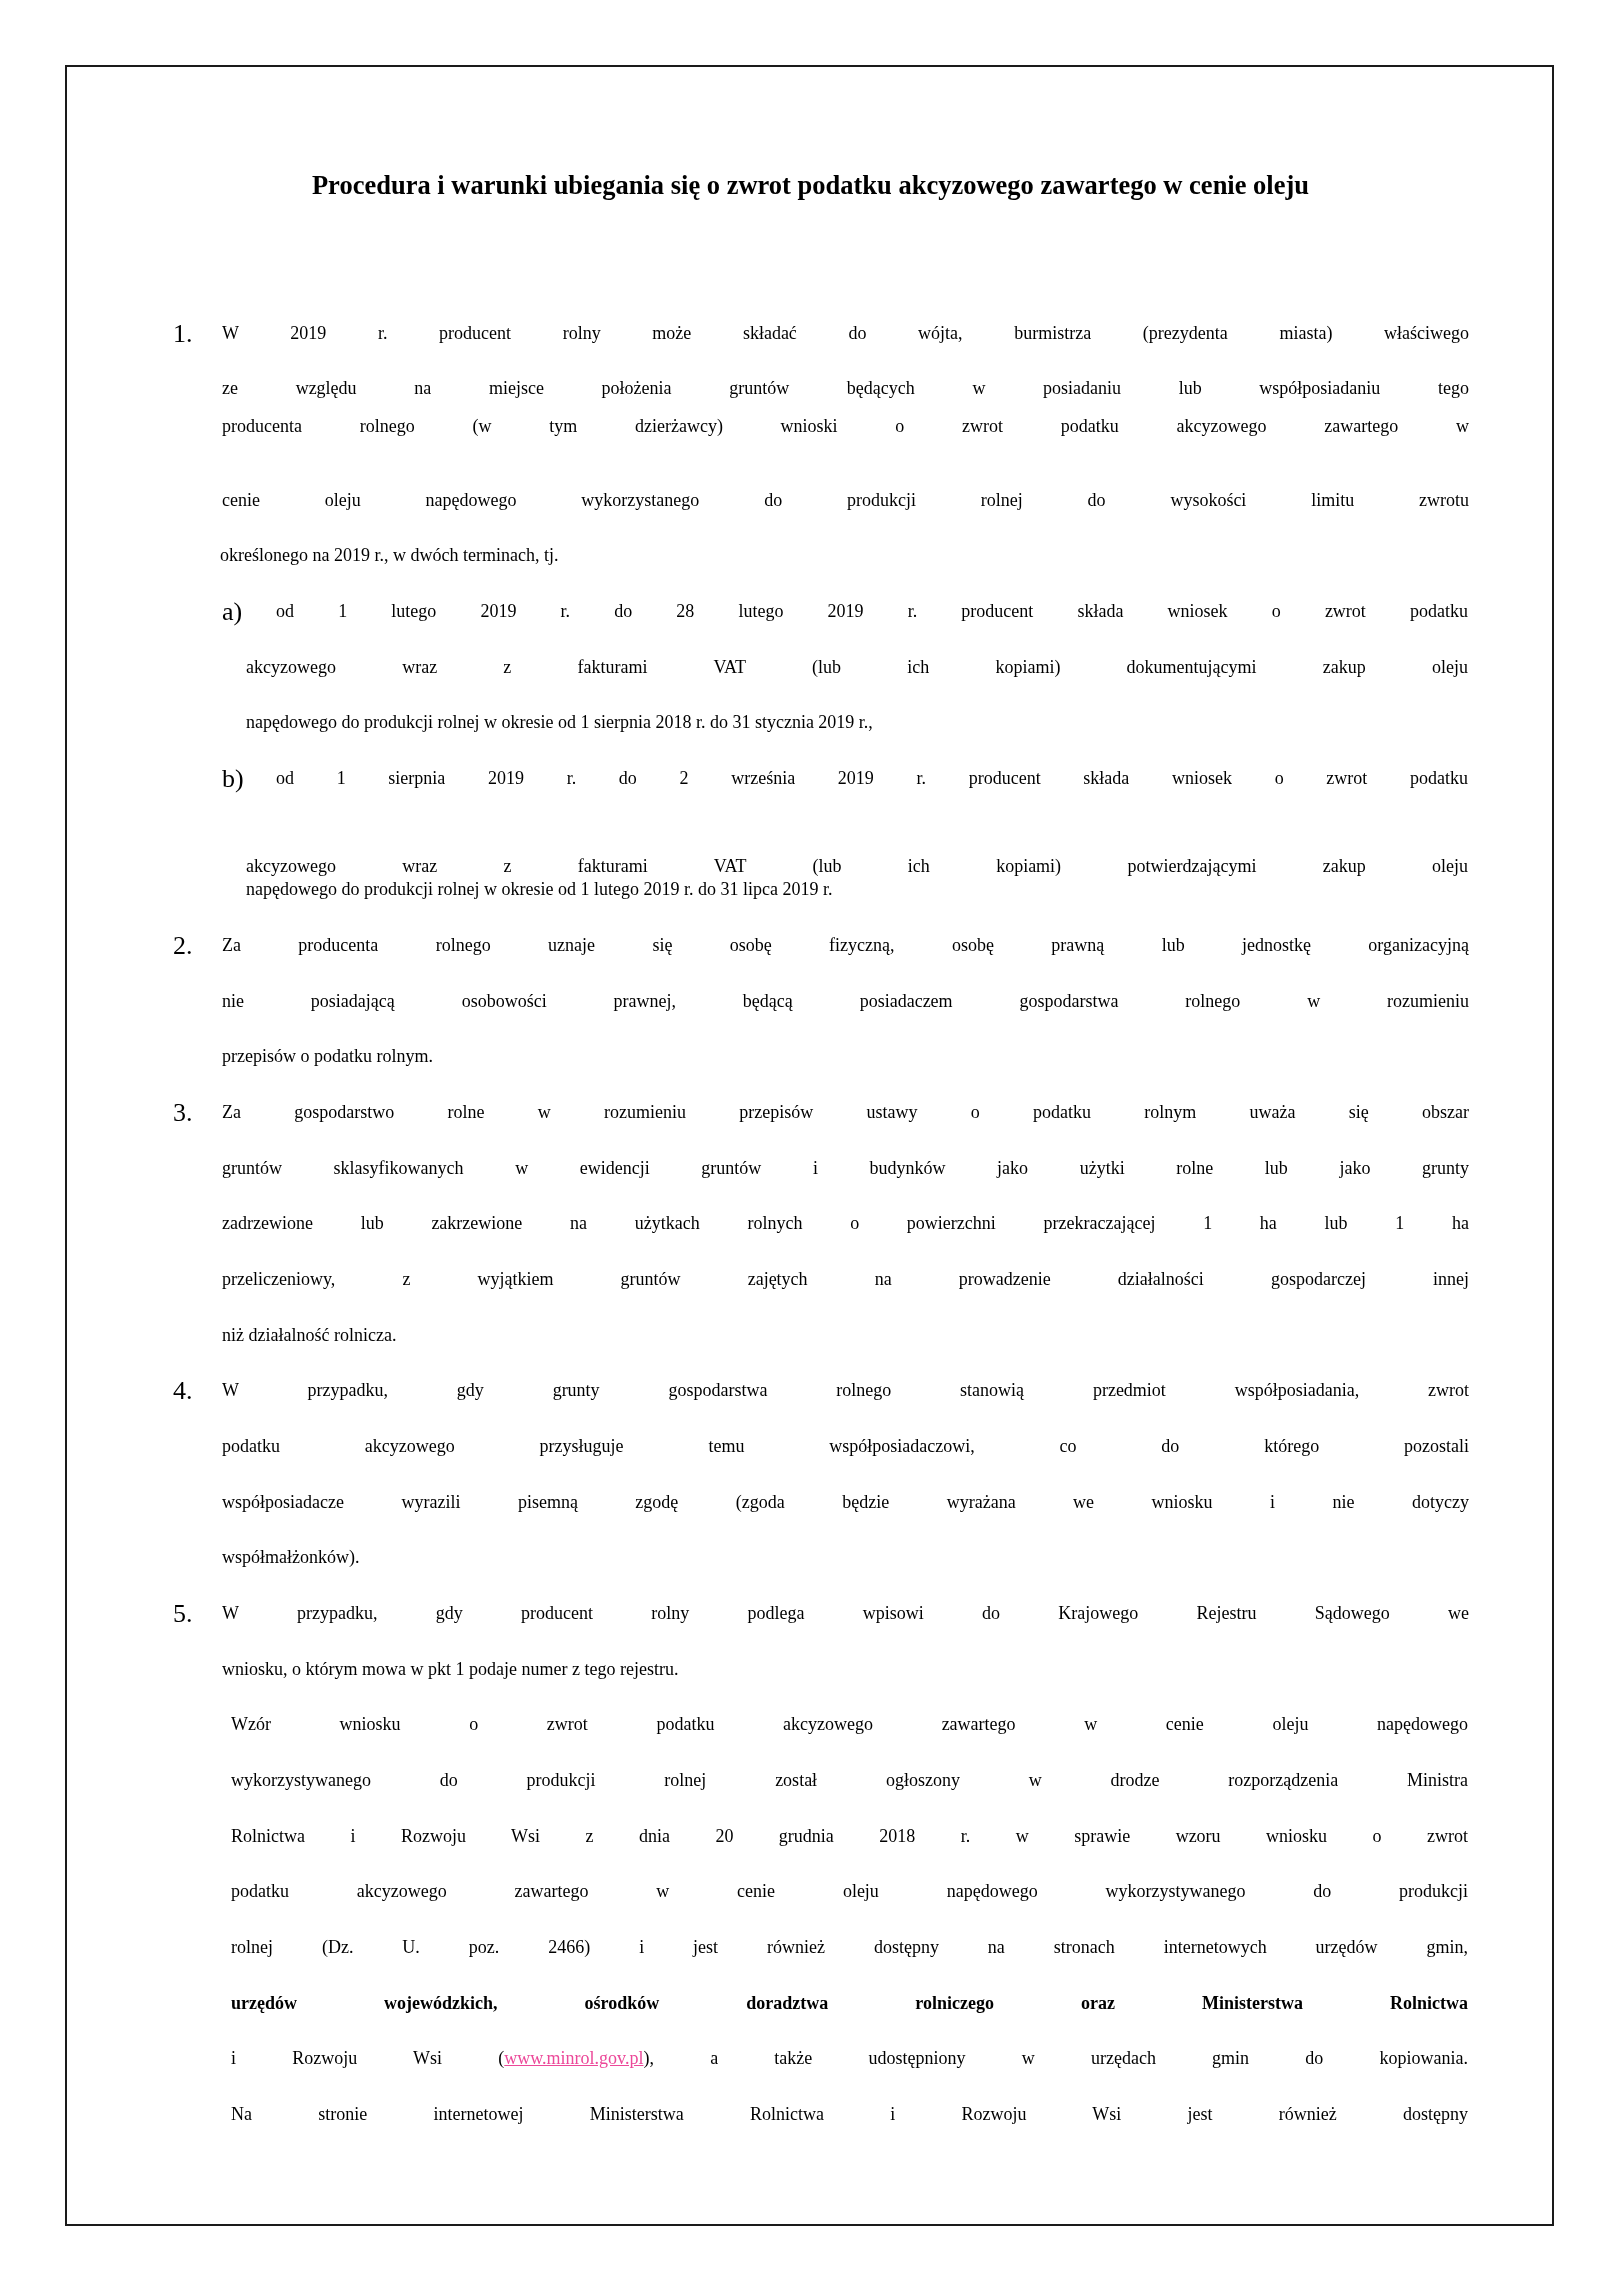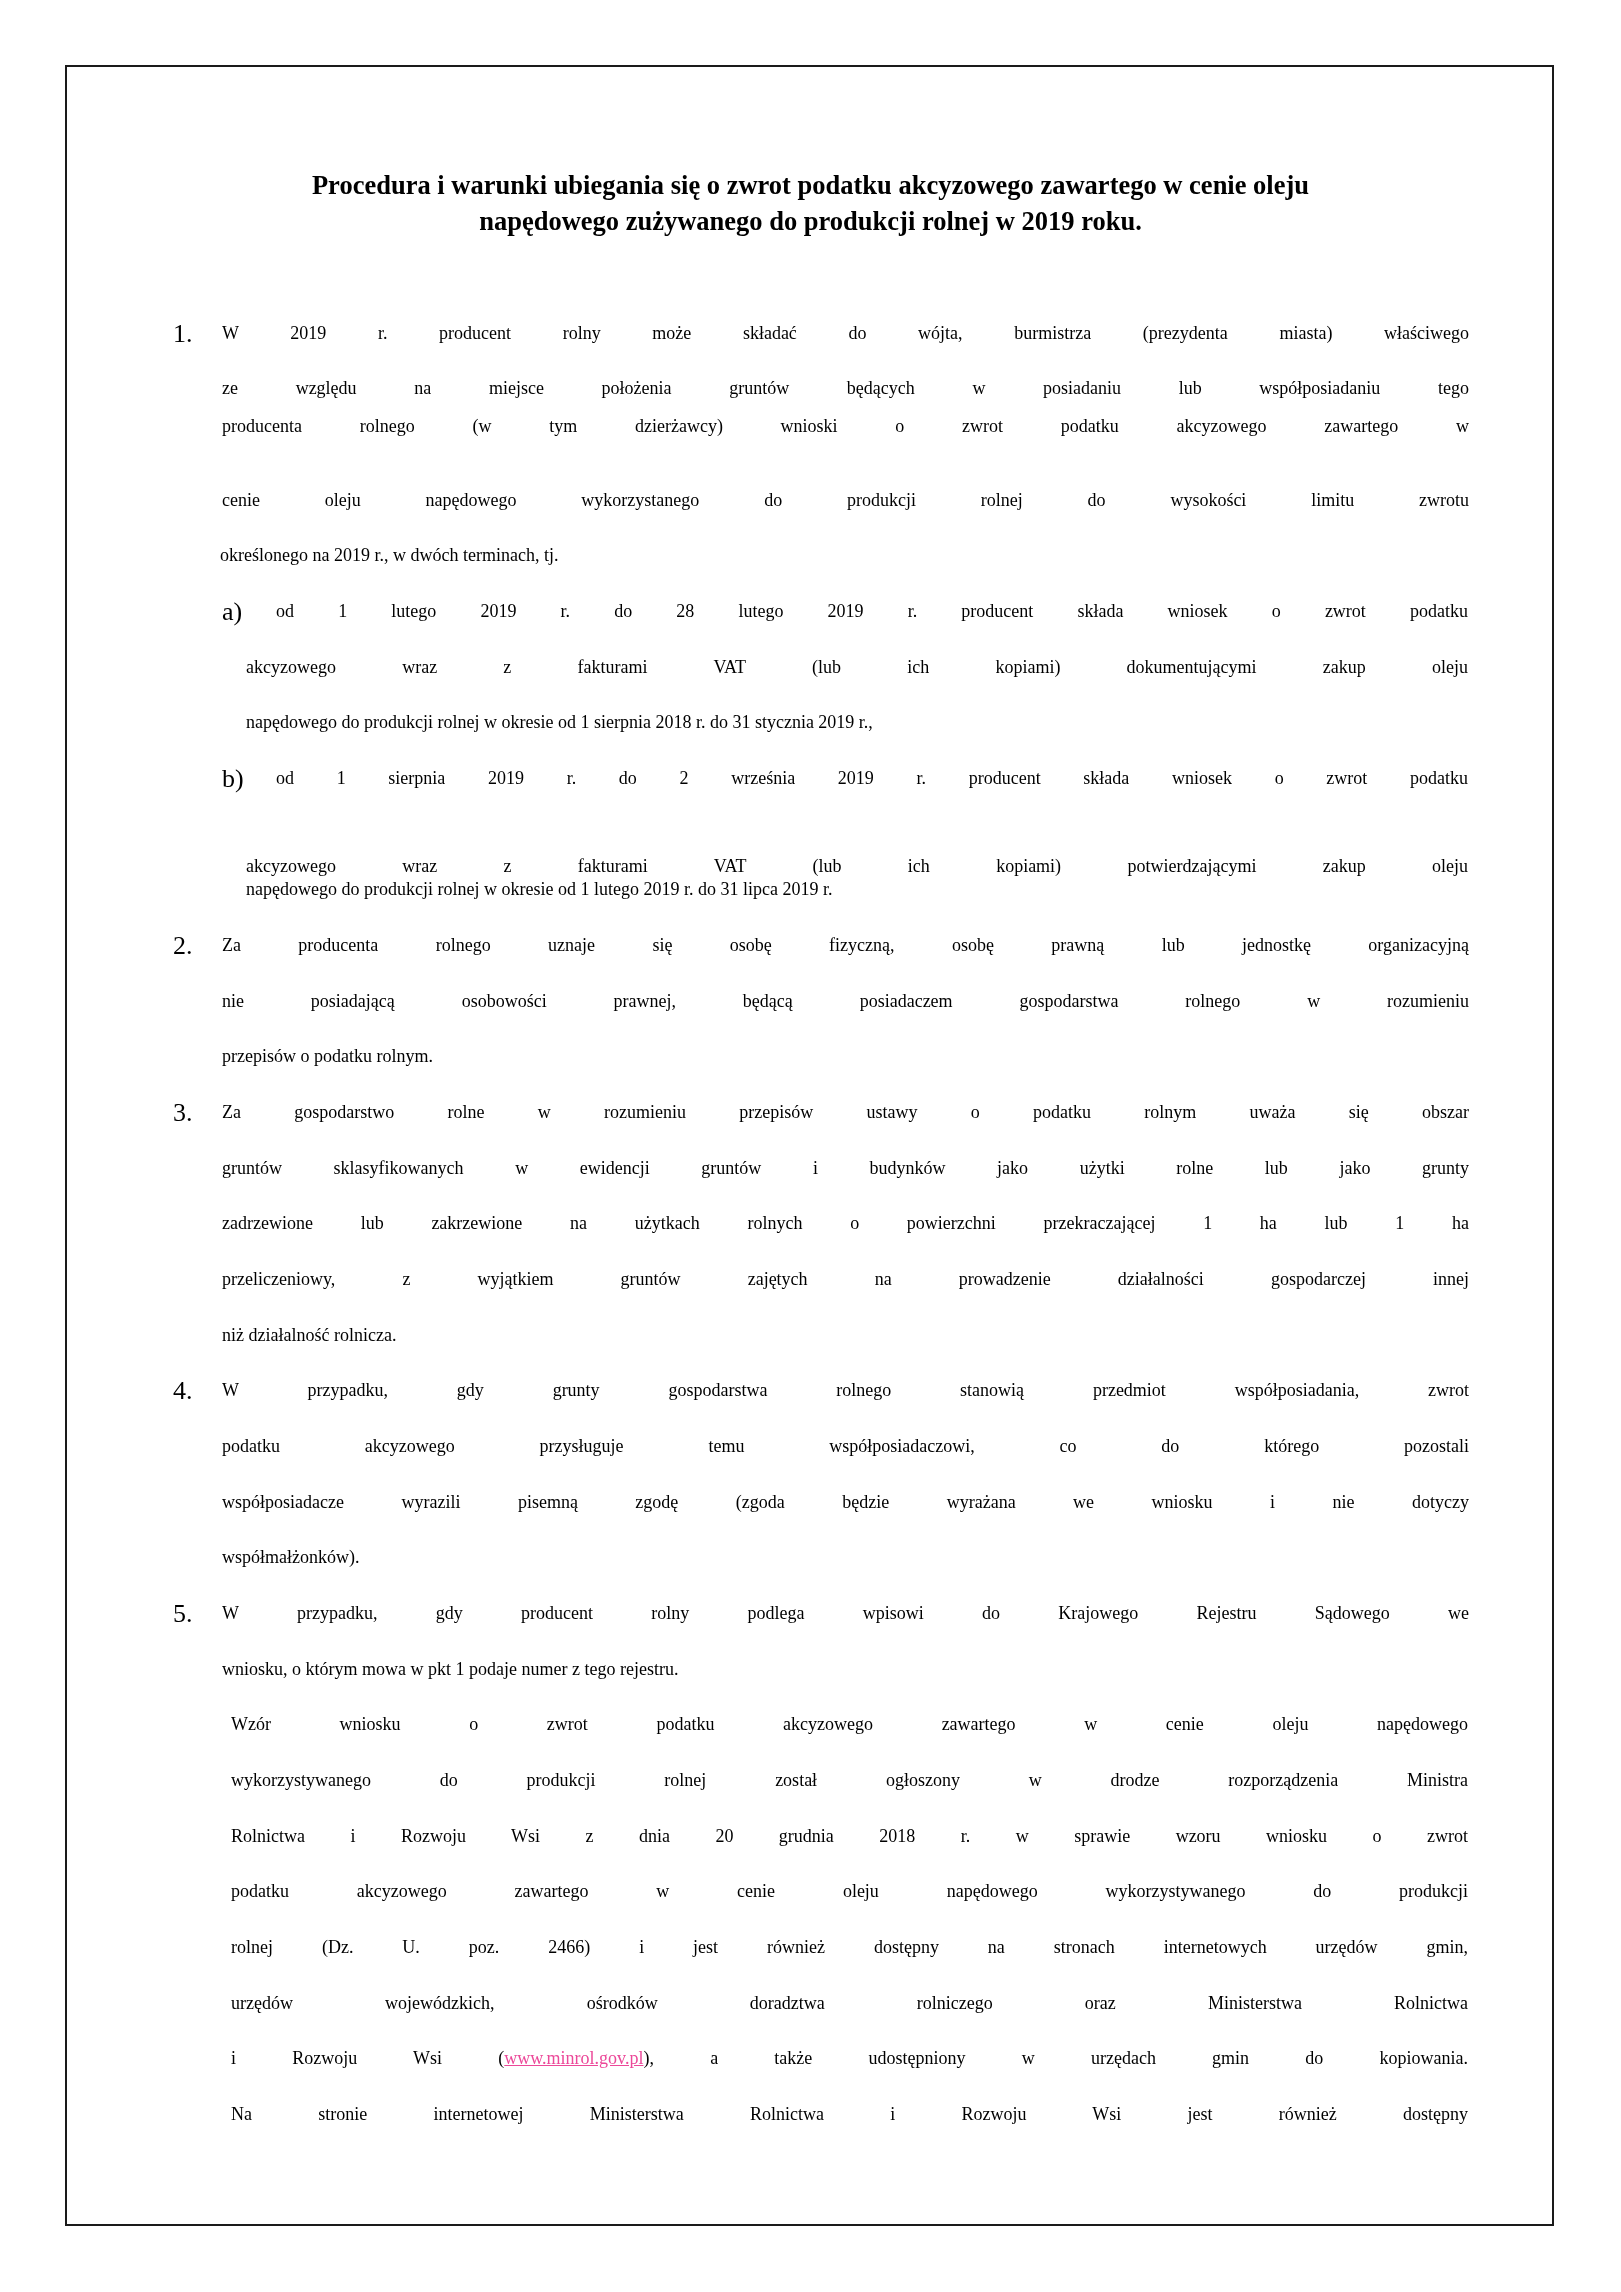--- a/index.html
+++ b/index.html
@@ -15,21 +15,20 @@
   .num { position: absolute; font-size: 26px; line-height: 29px; }
   a.link { color: #0000ee; text-decoration: underline; }
 </style>
 </head>
 <body>
 
 <div class="frame"></div>
 
 <div class="title">
   <span class="tl">Procedura i warunki ubiegania się o zwrot podatku akcyzowego zawartego w cenie oleju</span>
-  <span class="tl">napędowego zużywanego do produkcji rolnej w 2019 roku.</span>
 </div>
 
 <div id="body-content">
     <div class="num" style="left: 173px; top: 319px;">1.</div>
     <div class="line just" style="left: 222px; top: 319px; width: 1247px;">W 2019 r. producent rolny może składać do wójta, burmistrza (prezydenta miasta) właściwego</div>
     <div class="line just" style="left: 222px; top: 374px; width: 1247px;">ze względu na miejsce położenia gruntów będących w posiadaniu lub współposiadaniu tego</div>
     <div class="line just" style="left: 222px; top: 412px; width: 1247px;">producenta rolnego (w tym dzierżawcy) wnioski o zwrot podatku akcyzowego zawartego w</div>
     <div class="line just" style="left: 222px; top: 486px; width: 1247px;">cenie oleju napędowego wykorzystanego do produkcji rolnej do wysokości limitu zwrotu</div>
     <div class="line" style="left: 220px; top: 541px; width: 1247px;">określonego na 2019 r., w dwóch terminach, tj.</div>
     <div class="num" style="left: 222px; top: 597px;">a)</div>
@@ -56,17 +55,17 @@
     <div class="line just" style="left: 222px; top: 1488px; width: 1247px;">współposiadacze wyrazili pisemną zgodę (zgoda będzie wyrażana we wniosku i nie dotyczy</div>
     <div class="line" style="left: 222px; top: 1543px; width: 1247px;">współmałżonków).</div>
     <div class="num" style="left: 173px; top: 1599px;">5.</div>
     <div class="line just" style="left: 222px; top: 1599px; width: 1247px;">W przypadku, gdy producent rolny podlega wpisowi do Krajowego Rejestru Sądowego we</div>
     <div class="line" style="left: 222px; top: 1655px; width: 1247px;">wniosku, o którym mowa w pkt 1 podaje numer z tego rejestru.</div>
     <div class="line just" style="left: 231px; top: 1710px; width: 1237px;">Wzór wniosku o zwrot podatku akcyzowego zawartego w cenie oleju napędowego</div>
     <div class="line just" style="left: 231px; top: 1766px; width: 1237px;">wykorzystywanego do produkcji rolnej został ogłoszony w drodze rozporządzenia Ministra</div>
     <div class="line just" style="left: 231px; top: 1822px; width: 1237px;">Rolnictwa i Rozwoju Wsi z dnia 20 grudnia 2018 r. w sprawie wzoru wniosku o zwrot</div>
     <div class="line just" style="left: 231px; top: 1877px; width: 1237px;">podatku akcyzowego zawartego w cenie oleju napędowego wykorzystywanego do produkcji</div>
     <div class="line just" style="left: 231px; top: 1933px; width: 1237px;">rolnej (Dz. U. poz. 2466) i jest również dostępny na stronach internetowych urzędów gmin,</div>
-    <div class="line just" style="left: 231px; top: 1989px; width: 1237px;">urzędów wojewódzkich, ośrodków doradztwa rolniczego oraz Ministerstwa Rolnictwa</div>
+    <div class="line just" style="left: 231px; top: 1989px; width: 1237px; font-weight: bold;">urzędów wojewódzkich, ośrodków doradztwa rolniczego oraz Ministerstwa Rolnictwa</div>
     <div class="line just" style="left: 231px; top: 2044px; width: 1237px;"><span>i Rozwoju Wsi (</span><a class="link" style="color: #ec4899;">www.minrol.gov.pl</a><span>), a także udostępniony w urzędach gmin do kopiowania.</span></div>
     <div class="line just" style="left: 231px; top: 2100px; width: 1237px;">Na stronie internetowej Ministerstwa Rolnictwa i Rozwoju Wsi jest również dostępny</div>
   </div>
 
 
 </body></html>

